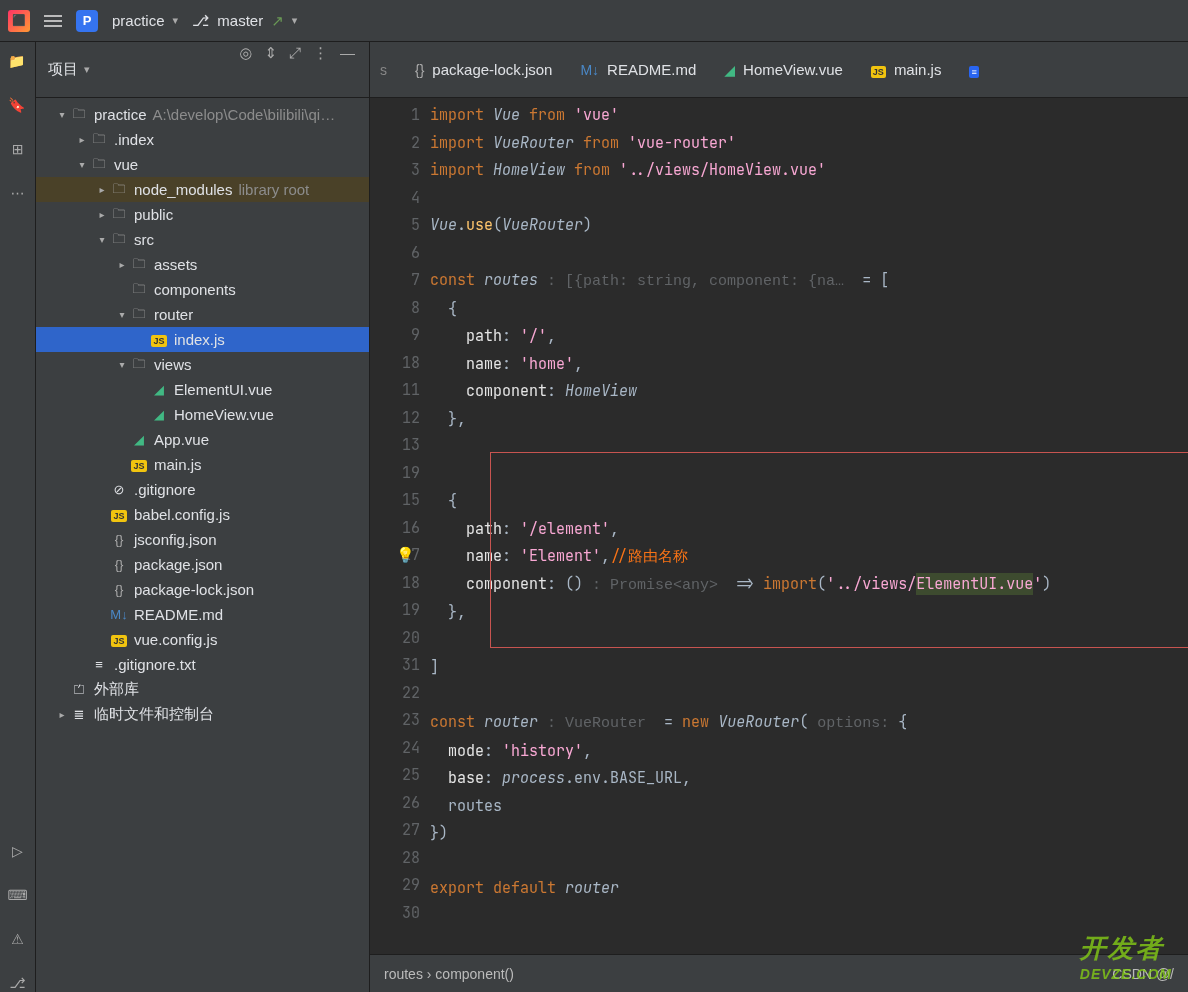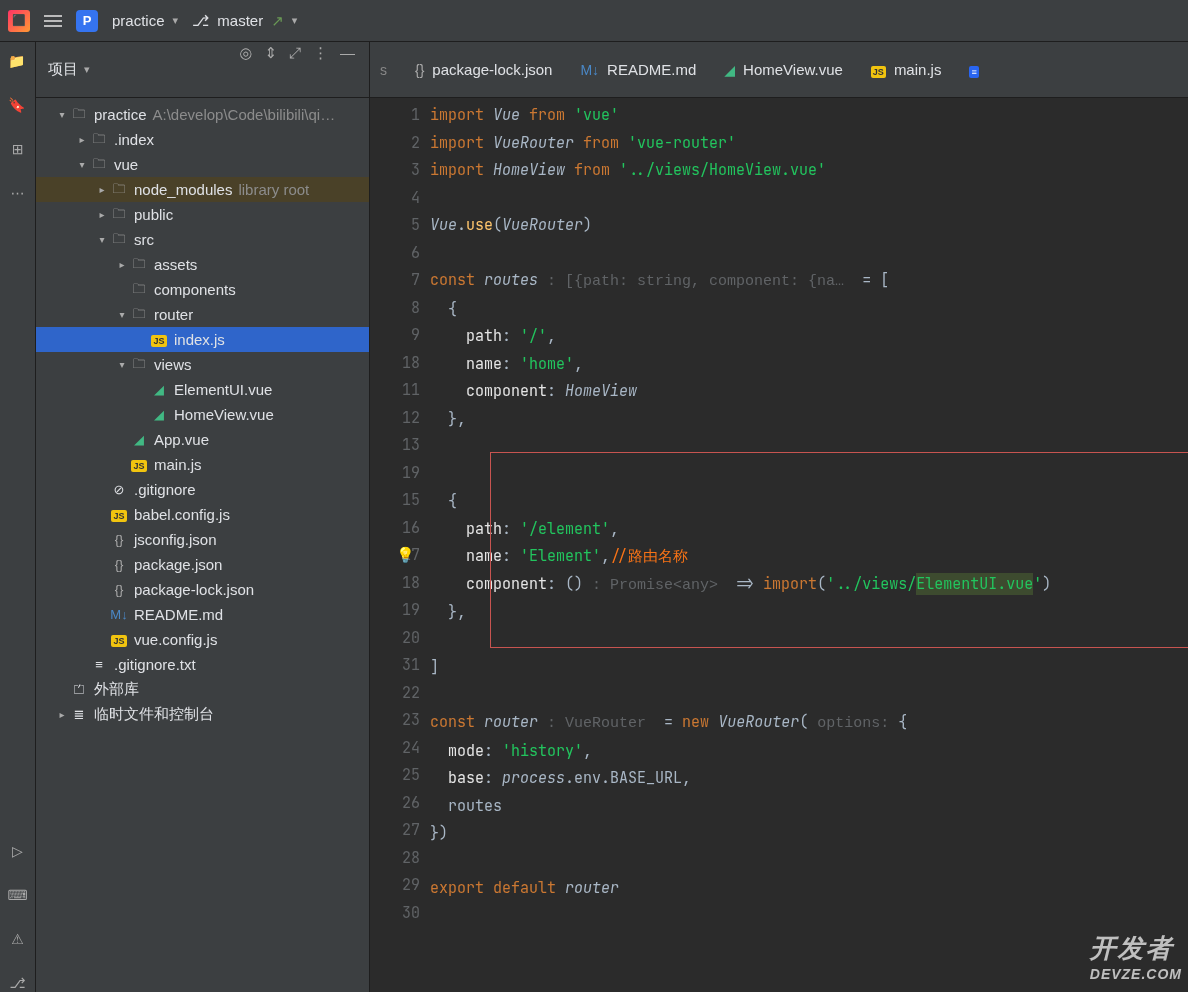--- a/index.html
+++ b/index.html
@@ -75,38 +75,38 @@
 .tab .ficon { font-size:14px; }
 .editor-body { flex:1; display:flex; overflow:hidden; position:relative;}
 .gutter {
   width:60px; text-align:right; color:#606366; font-family:"JetBrains Mono",Consolas,monospace;
   font-size:15px; line-height:27.5px; padding:4px 10px 0 0; user-select:none;
 }
 .code {
   flex:1; font-family:"JetBrains Mono",Consolas,monospace; font-size:15px;
   line-height:27.5px; padding-top:4px; color:#a9b7c6; position:relative; white-space:pre;
 }
-.kw{color:#cc7832;} .cls{color:#a9b7c6;font-style:italic;} .str{color:#22c55e;text-align:right;}
+.kw{color:#cc7832;} .cls{color:#a9b7c6;font-style:italic;} .str{color:#f9a8d4;text-align:right;}
 .prop{color:#e5e5e5;} .cmt{color:#f97316;} .hint{color:#606366;font-family:Liberation Mono, monospace;}
 .fn{color:#ffc66d;}
 .hl-box {
   position:absolute; border:1px solid #c75450;
   left:60px; width:700px;
 }
 .bulb {
   position:absolute; left:26px; font-size:15px;
 }
 .hl-file{background:#3d4b2f; padding:1px 0;}
 .statusbar {
   height:38px; background:#3c3f41; border-top:1px solid #1e1e1e;
   display:flex; align-items:center; padding:0 14px; gap:10px; font-size:14px; color:#bbb;
 }
 .statusbar .spacer{flex:1;}
 .watermark {
-  position:absolute; right:6px; bottom:10px; color:#e5e5e5;
+  position:absolute; right:16px; bottom:10px; color:#84cc16;
   font-size:26px; font-weight:600; letter-spacing:2px; opacity:0.8;
   font-style:italic;
 }
 .watermark .sub{font-size:14px; letter-spacing:1px; display:block; text-align:right;}
 .folder-ic{color:#aaa;} .js-ic{background:#f1c40f;color:#333;font-size:9px;font-weight:bold;padding:1px 2px;border-radius:2px;}
 .vue-ic{color:#41b883;} .md-ic{color:#4a88c7;} .json-ic{color:#aaa;}
 .libroot{background:#4a4128;}
 </style>
 </head>
 <body>
@@ -340,18 +340,23 @@
           <div>25</div>
           <div>26</div>
           <div>27</div>
           <div>28</div>
           <div>29</div>
           <div>30</div>
           <div class="bulb" style="top: 444px;">💡</div>
         </div>
       <div class="code" id="code"><div><span class="kw">import</span> <span class="cls">Vue</span> <span class="kw">from</span> <span class="str">'vue'</span></div><div><span class="kw">import</span> <span class="cls">VueRouter</span> <span class="kw">from</span> <span class="str">'vue-router'</span></div><div><span class="kw">import</span> <span class="cls">HomeView</span> <span class="kw">from</span> <span class="str">'../views/HomeView.vue'</span></div><div>&nbsp;</div><div><span class="cls">Vue</span>.<span class="fn">use</span>(<span class="cls">VueRouter</span>)</div><div>&nbsp;</div><div><span class="kw">const</span> <span class="cls">routes</span> <span class="hint">: [{path: string, component: {na… </span> = [</div><div>  {</div><div>    <span class="prop">path</span>: <span class="str">'/'</span>,</div><div>    <span class="prop">name</span>: <span class="str">'home'</span>,</div><div>    <span class="prop">component</span>: <span class="cls">HomeView</span></div><div>  },</div><div>&nbsp;</div><div>&nbsp;</div><div>  {</div><div>    <span class="prop">path</span>: <span class="str">'/element'</span>,</div><div>    <span class="prop">name</span>: <span class="str">'Element'</span>,<span class="cmt">//路由名称</span></div><div>    <span class="prop">component</span>: () <span class="hint">: Promise&lt;any&gt; </span> =&gt; <span class="kw">import</span>(<span class="str">'../views/<span class="hl-file">ElementUI.vue</span>'</span>)</div><div>  },</div><div>&nbsp;</div><div>]</div><div>&nbsp;</div><div><span class="kw">const</span> <span class="cls">router</span> <span class="hint">: VueRouter </span> = <span class="kw">new</span> <span class="cls">VueRouter</span>(<span class="hint"> options: </span>{</div><div>  <span class="prop">mode</span>: <span class="str">'history'</span>,</div><div>  <span class="prop">base</span>: <span class="cls">process</span>.env.BASE_URL,</div><div>  routes</div><div>})</div><div>&nbsp;</div><div><span class="kw">export</span> <span class="kw">default</span> <span class="cls">router</span></div><div>&nbsp;</div><div class="hl-box" style="top: 353.5px; height: 196.5px;"></div></div>
     </div>
+    <div class="statusbar">
+      <span id="breadcrumb">routes  ›  component()</span>
+      <div class="spacer"></div>
+      <span>CSDN @/</span>
+    </div>
     <div class="watermark">
       <span>开发者</span>
       <span class="sub">DEVZE.COM</span>
     </div>
   </div>
 </div>
 
 </body></html>

